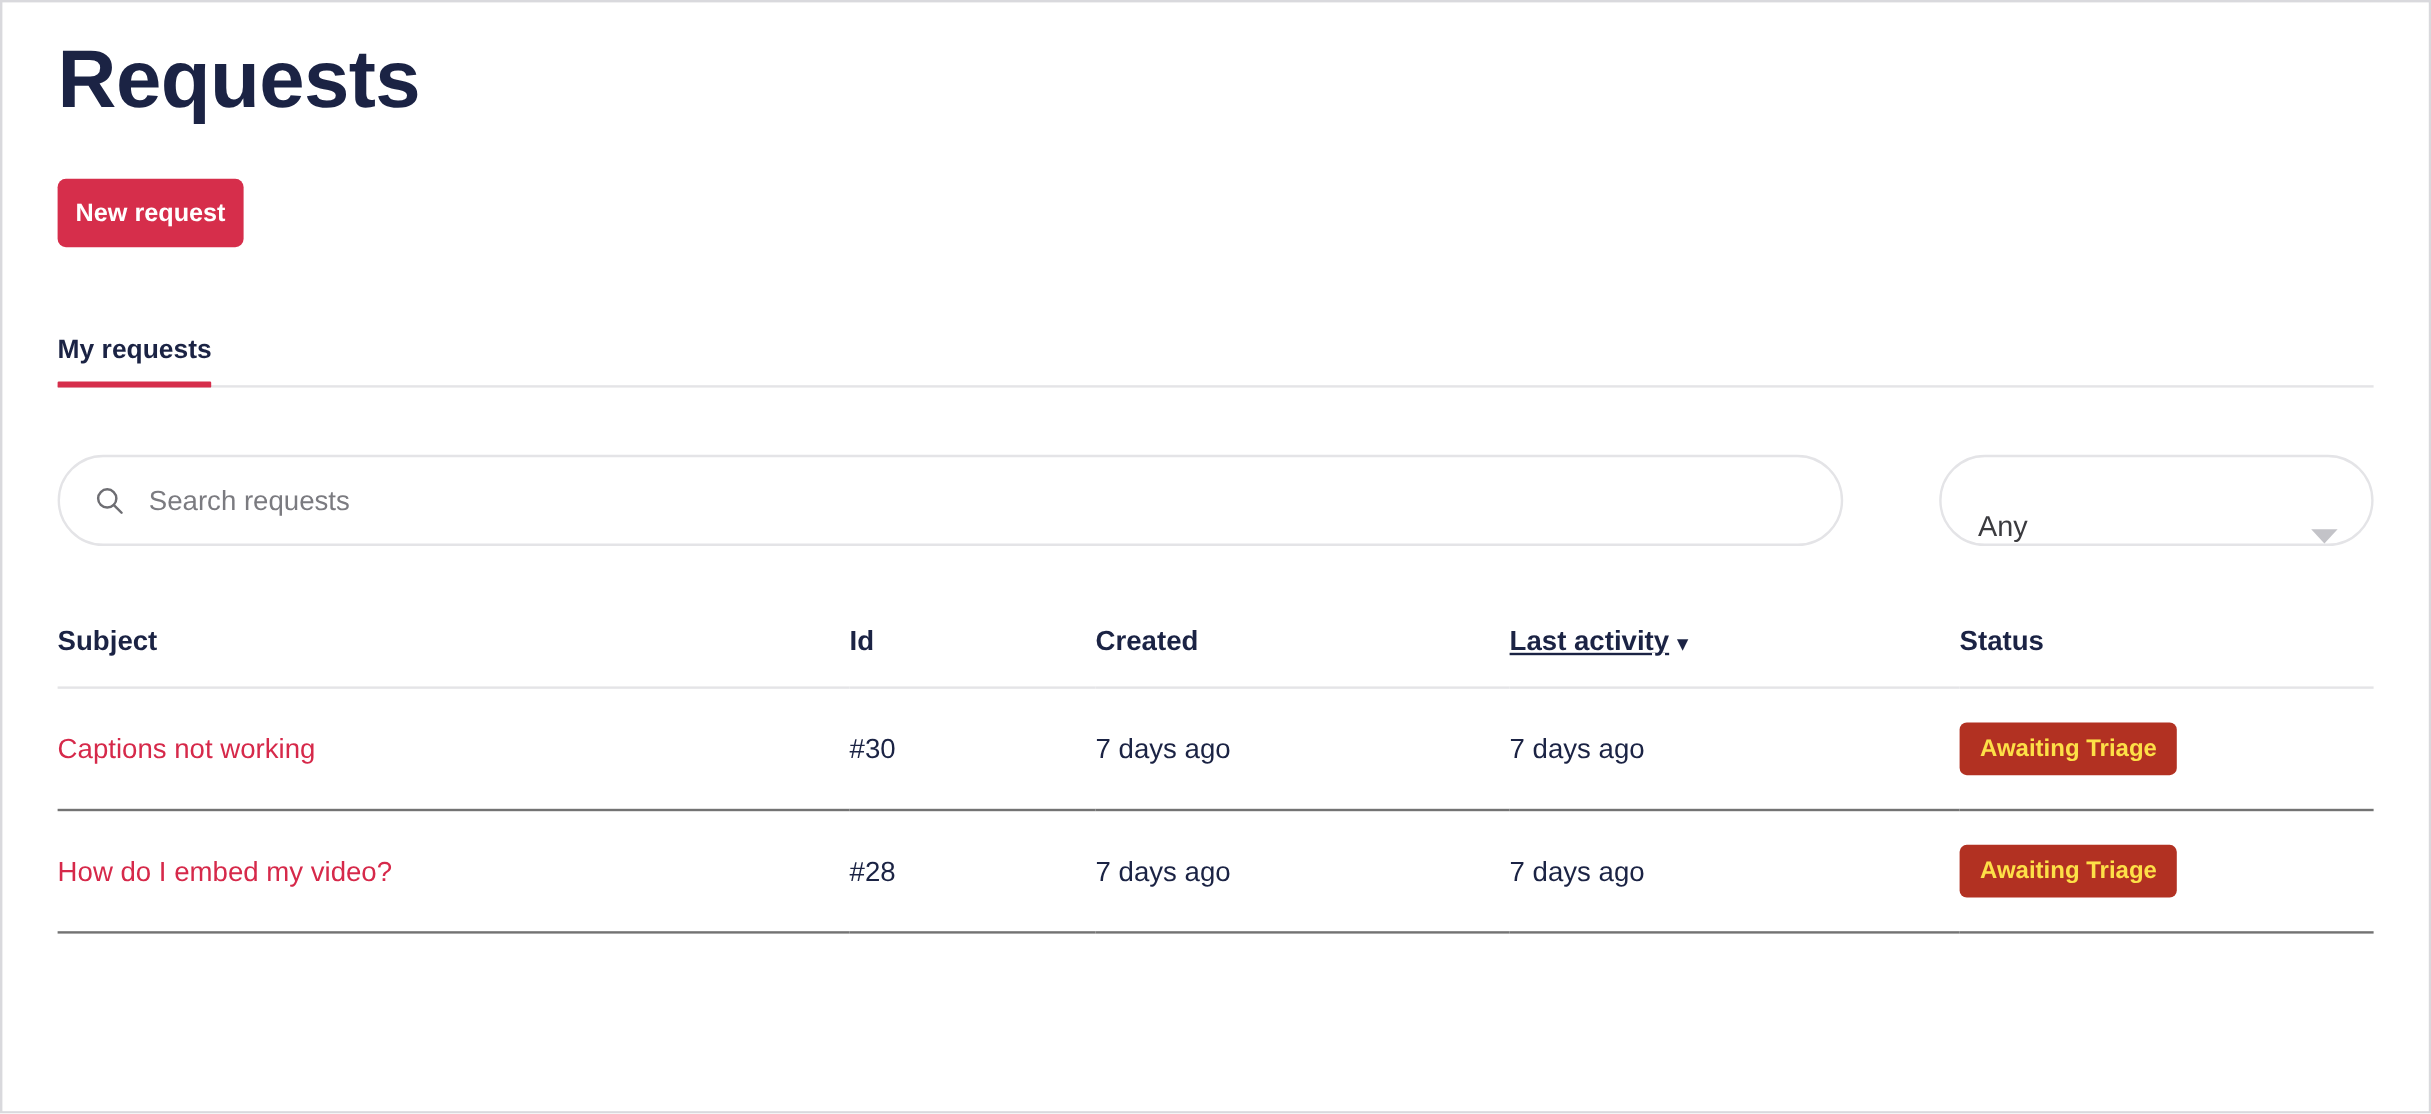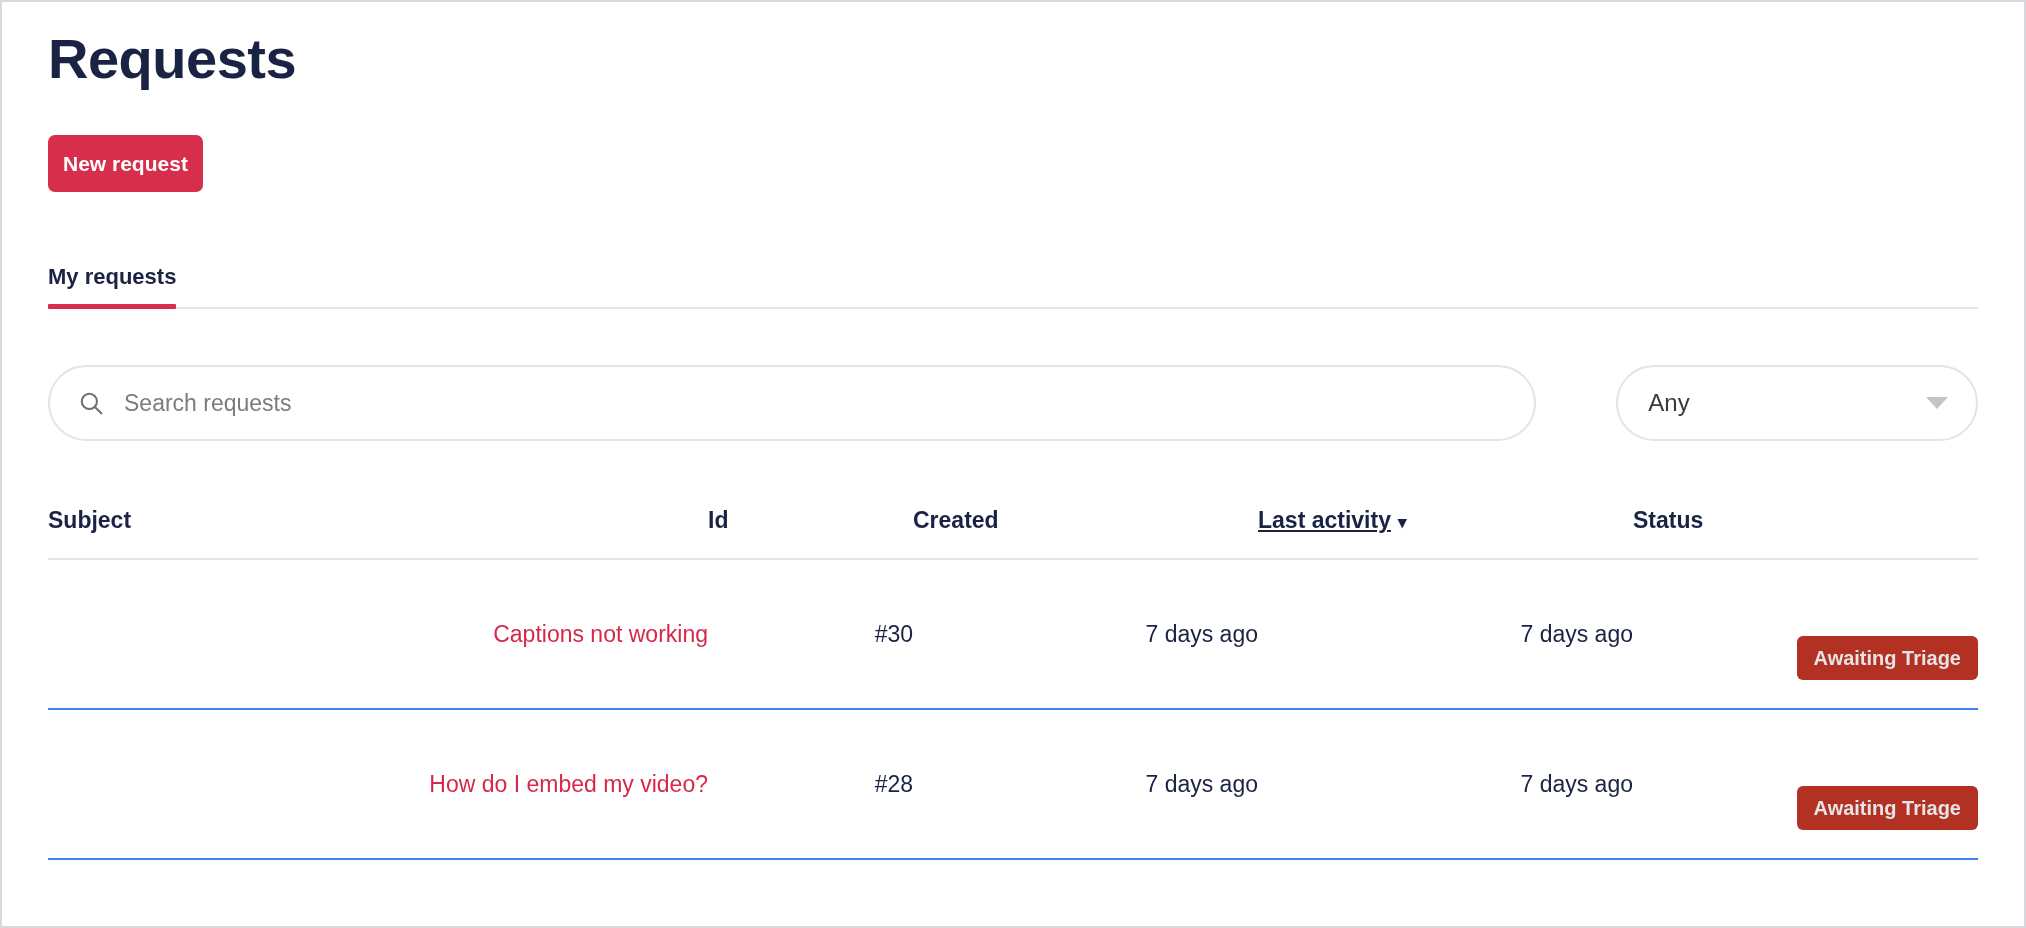--- a/index.html
+++ b/index.html
@@ -20,21 +20,21 @@
     height: 928px;
     background: #ffffff;
     border: 2px solid #d9d9dd;
     padding: 0 46px;
     overflow: hidden;
     position: relative;
   }
 
   
   .page-title {
-    font-size: 56px;
+    font-size: 68px;
     font-weight: bold;
     color: #1b2344;
     letter-spacing: -0.5px;
     margin: 0;
     padding-top: 25px;
     line-height: 1.15;
   }
 
   
   .new-request-btn {
@@ -124,21 +124,21 @@
   }
 
   .status-select {
     box-sizing: border-box;
     margin-left: 80px;
     width: 362px;
     height: 76px;
     border: 2px solid #e4e4e7;
     border-radius: 38px;
     display: flex;
-    align-items: center;
+    align-items: flex-end;
     justify-content: space-between;
     padding: 0 28px 0 30px;
     background: #ffffff;
     cursor: pointer;
   }
   .status-select-value {
     font-size: 24px;
     color: #3b3b3f;
     line-height: 1.1;
   }
@@ -163,24 +163,23 @@
     font-weight: bold;
     color: #1b2344;
     padding: 0 0 24px 0;
     border-bottom: 2px solid #e4e4e7;
     white-space: nowrap;
   }
   table.requests-table td {
     font-size: 23px;
     color: #1b2344;
     padding: 28px 0 28px 0;
-    border-bottom: 2px solid #3b82f6;
+    border-bottom: 2px solid #737373;
     vertical-align: middle;
     white-space: nowrap;
-    text-align: right;
   }
   .col-subject { width: 660px; }
   .col-id      { width: 205px; }
   .col-created { width: 345px; }
   .col-last    { width: 375px; text-decoration: underline; }
   .col-status  { width: auto; }
 
   .sort-caret {
     display: inline-block;
     margin-left: 7px;
@@ -191,28 +190,27 @@
 
   .subject-link {
     color: #d6294a;
     text-decoration: none;
     cursor: pointer;
   }
 
   .status-badge {
     display: inline-block;
     background: #b23122;
-    color: #e5e5e5;
+    color: #fde047;
     font-size: 20px;
     font-weight: bold;
     border-radius: 6px;
     padding: 11px 17px;
     line-height: 1.1;
     white-space: nowrap;
-    margin-top: 48px;
   }
 </style>
 </head>
 <body>
 
 <div class="page">
 
   <h1 class="page-title">Requests</h1>
 
   <button class="new-request-btn">New request</button>

